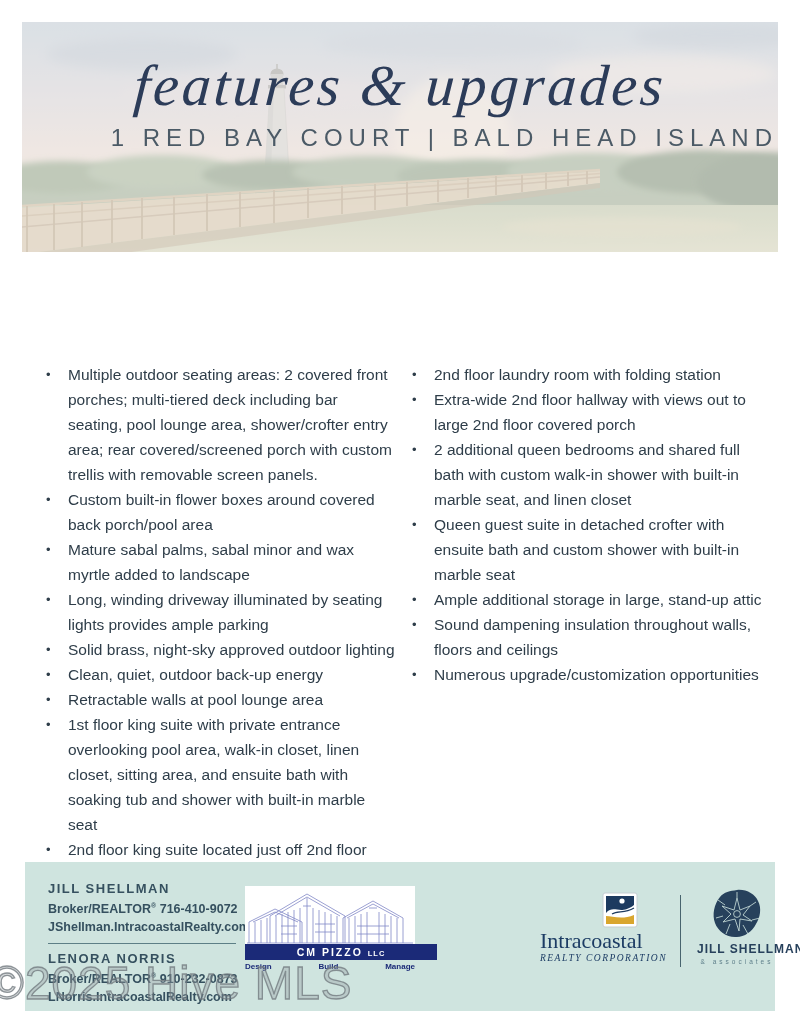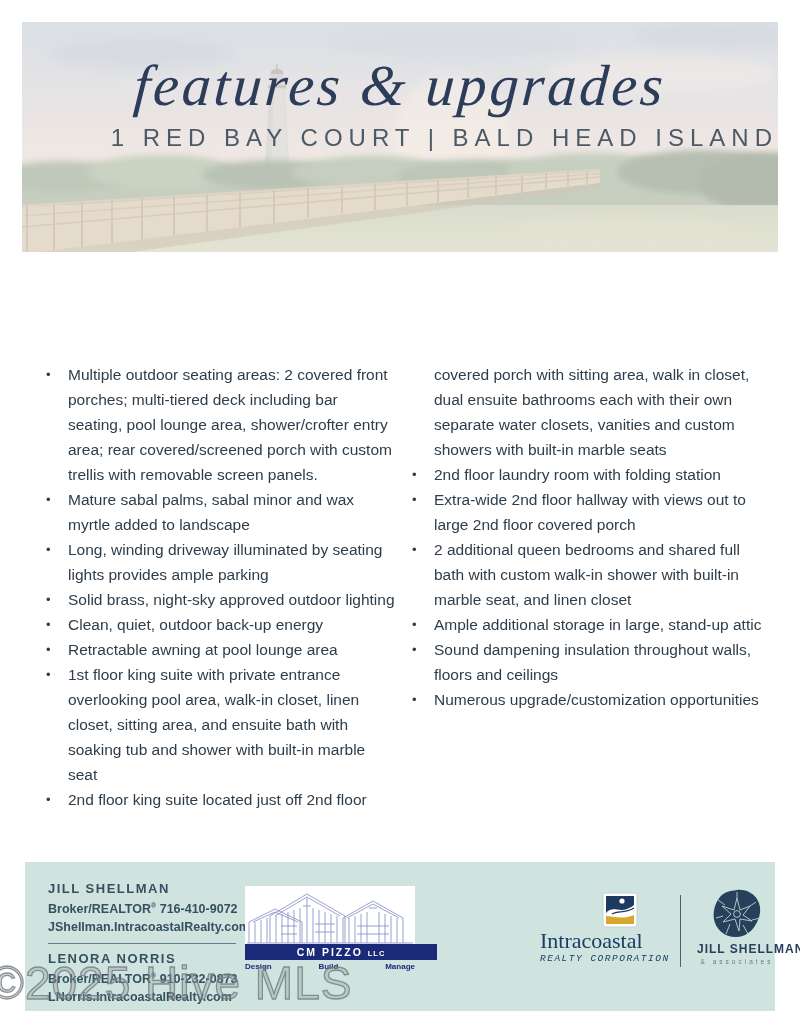--- a/index.html
+++ b/index.html
@@ -60,21 +60,21 @@
   .builder-banner .suffix { font-size:7.5px; letter-spacing:1px; }
   .builder-tags { display:flex; justify-content:space-between; margin-top:2px; }
   .builder-tags span { font-size:8px; font-weight:bold; color:#1b2a78; }
 
   .brokerage { position:absolute; left:515px; top:30px; width:160px; text-align:left; }
   .brokerage-icon { display:block; margin:0 auto 2px auto; }
   .brokerage-name {
     font-family:"Liberation Serif", serif; font-size:22px; color:#1c3c64; line-height:22px;
   }
   .brokerage-sub {
-    font-family:Liberation Mono, monospace; font-style:italic;
+    font-family:Liberation Serif, serif; font-style:italic;
     font-size:9.5px; letter-spacing:1.5px; color:#1c3c64; margin-top:1px;
   }
 
   .footer-vdivider { position:absolute; left:655px; top:33px; width:0; height:72px; border-left:1.5px solid #48646e; }
 
   .team { position:absolute; left:672px; top:26px; width:80px; text-align:center; }
   .team-icon { display:block; margin:0 auto; }
   .team-name { font-size:12px; letter-spacing:1px; color:#27415c; font-weight:bold; margin-top:2px; white-space:nowrap; }
   .team-sub { font-size:6.5px; letter-spacing:3px; color:#5e7f8a; margin-top:2px; }
 
@@ -165,36 +165,37 @@
       <rect x="0" y="0" width="756" height="230" fill="#ffffff" opacity="0.52"></rect>
     </svg>
 
     <div class="hero-title">features &amp; upgrades</div>
     <div class="hero-subtitle">1 RED BAY COURT | BALD HEAD ISLAND</div>
   </div>
 
   <div class="features left">
     <ul>
       <li>Multiple outdoor seating areas: 2 covered front porches; multi-tiered deck including bar seating, pool lounge area, shower/crofter entry area; rear covered/screened porch with custom trellis with removable screen panels.</li>
+      <li>Custom built-in flower boxes around covered back porch/pool area</li>
       <li>Mature sabal palms, sabal minor and wax myrtle added to landscape</li>
       <li>Long, winding driveway illuminated by seating lights provides ample parking</li>
       <li>Solid brass, night-sky approved outdoor lighting</li>
       <li>Clean, quiet, outdoor back-up energy</li>
-      <li>Retractable awning at pool lounge area</li>
+      <li>Retractable walls at pool lounge area</li>
       <li>1st floor king suite with private entrance overlooking pool area, walk-in closet, linen closet, sitting area, and ensuite bath with soaking tub and shower with built-in marble seat</li>
       <li>2nd floor king suite located just off 2nd floor</li>
     </ul>
   </div>
 
   <div class="features right">
     <ul>
-      <li class="cont">covered porch with sitting area, walk in closet, dual ensuite bathrooms each with their own separate water closets, vanities and custom showers with built-in marble seats</li>
       <li>2nd floor laundry room with folding station</li>
       <li>Extra-wide 2nd floor hallway with views out to large 2nd floor covered porch</li>
       <li>2 additional queen bedrooms and shared full bath with custom walk-in shower with built-in marble seat, and linen closet</li>
+      <li>Queen guest suite in detached crofter with ensuite bath and custom shower with built-in marble seat</li>
       <li>Ample additional storage in large, stand-up attic</li>
       <li>Sound dampening insulation throughout walls, floors and ceilings</li>
       <li>Numerous upgrade/customization opportunities</li>
     </ul>
   </div>
 
   <div class="footer">
 
     <div class="agents">
       <div class="agent-name">JILL SHELLMAN</div>

